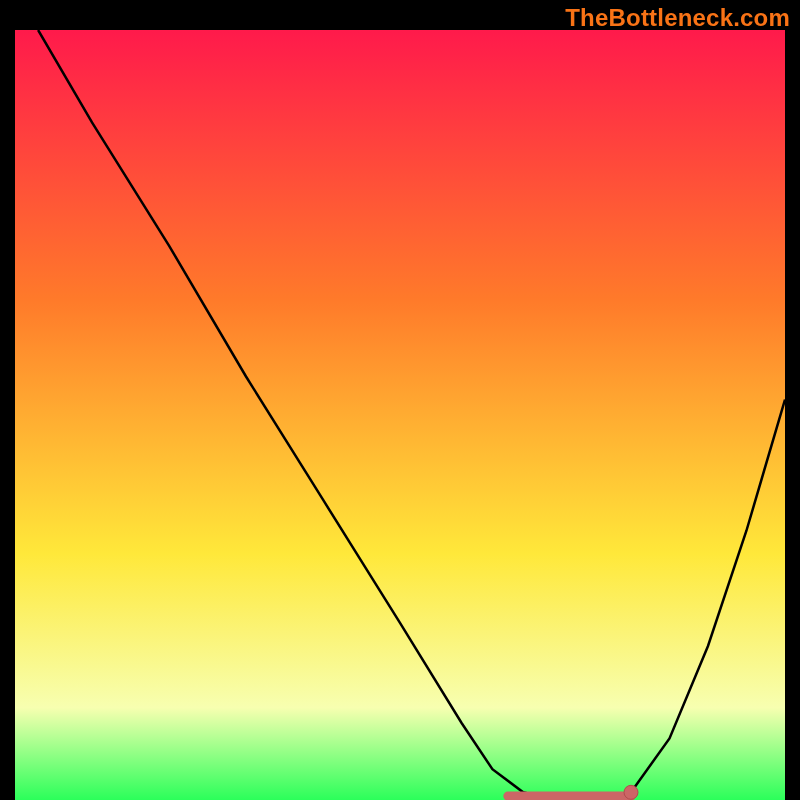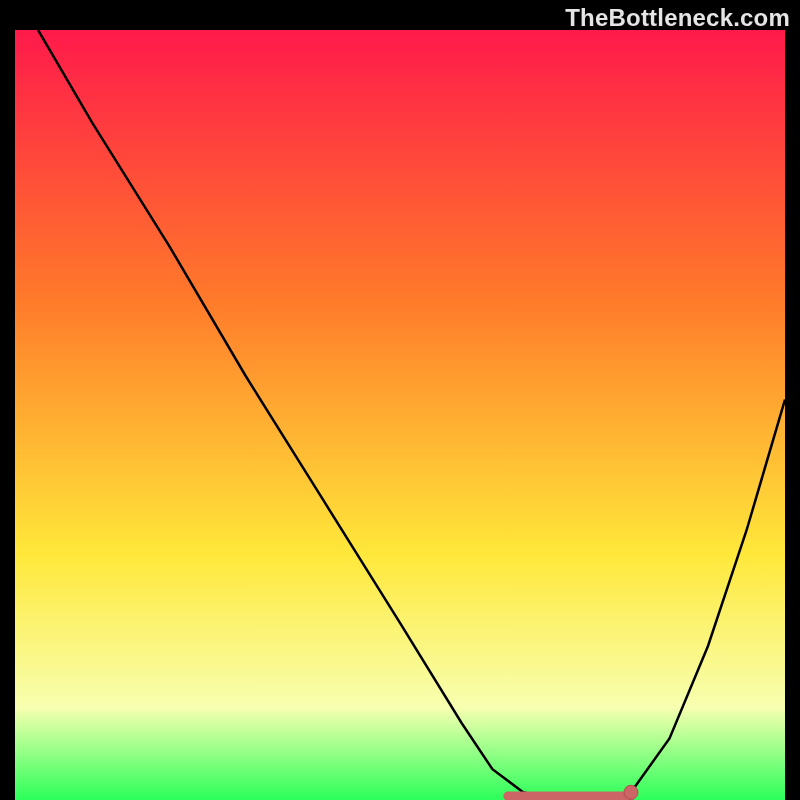--- a/index.html
+++ b/index.html
@@ -30,21 +30,21 @@
     width: 770px;
     height: 770px;
   }
   .watermark {
     position: absolute;
     top: 4px;
     right: 10px;
     font-family: Arial, Helvetica, sans-serif;
     font-size: 24px;
     font-weight: 600;
-    color: #e5e5e5;
+    color: #f97316;
     letter-spacing: 0.2px;
   }
 </style>
 </head>
 <body>
 
 <div class="stage">
   <div class="frame"></div>
   <svg class="plot" viewBox="0 0 770 770" preserveAspectRatio="none">
     <defs>

